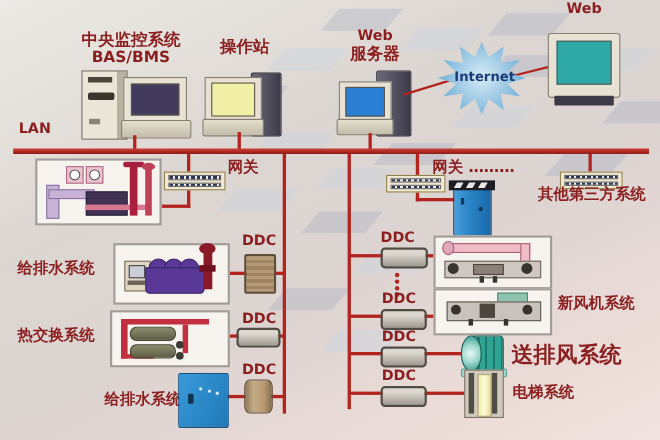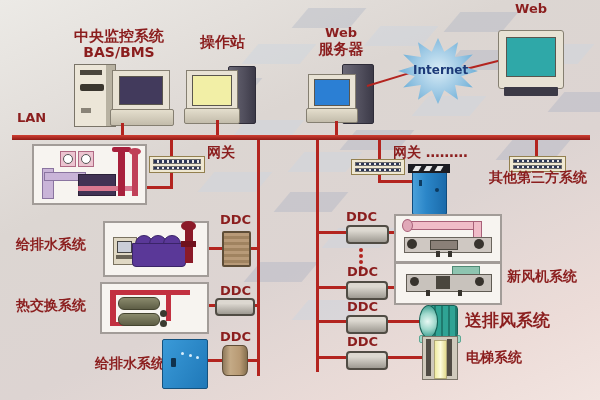--- a/index.html
+++ b/index.html
@@ -243,21 +243,21 @@
   <div class="lbl" style="left:507px;top:269px;font-size:14px;">新风机系统</div>
 
   <div class="lbl" style="left:347px;top:300px;font-size:13px;">DDC</div>
   <div class="rline" style="left:318px;top:320px;width:106px;height:3px;"></div>
   <div class="capsule" style="left:346px;top:315px;width:38px;height:15px;"></div>
   <div>
     <div class="abs" style="left:419px;top:335px;width:40px;height:6px;background:#9fd8c8;border-radius:2px;border:1px solid #5aa894;"></div>
     <div class="abs" style="left:428px;top:305px;width:28px;height:31px;background:repeating-linear-gradient(90deg,#2fa394 0 5px,#1f7a6e 5px 7px);border:1px solid #156055;border-radius:4px;"></div>
     <div class="abs" style="left:419px;top:305px;width:17px;height:31px;background:radial-gradient(circle at 45% 50%,#e8f8f4 0%,#9fd8cc 45%,#4faa9c 80%);border:1px solid #156055;border-radius:50%;"></div>
   </div>
-  <div class="lbl" style="left:465px;top:311px;font-size:17px;">送排风系统</div>
+  <div class="lbl" style="left:465px;top:311px;font-size:20px;">送排风系统</div>
 
   <div class="lbl" style="left:347px;top:335px;font-size:13px;">DDC</div>
   <div class="rline" style="left:318px;top:356px;width:106px;height:3px;"></div>
   <div class="capsule" style="left:346px;top:351px;width:38px;height:15px;"></div>
   <div>
     <div class="abs" style="left:422px;top:336px;width:34px;height:42px;background:#d0cabc;border:1px solid #7a7468;"></div>
     <div class="abs" style="left:426px;top:339px;width:5px;height:37px;background:#514c44;"></div>
     <div class="abs" style="left:447px;top:339px;width:5px;height:37px;background:#514c44;"></div>
     <div class="abs" style="left:434px;top:340px;width:11px;height:37px;background:linear-gradient(90deg,#f0eca0,#fdfbdc 50%,#e4dc90);border:1px solid #b0a878;"></div>
   </div>

